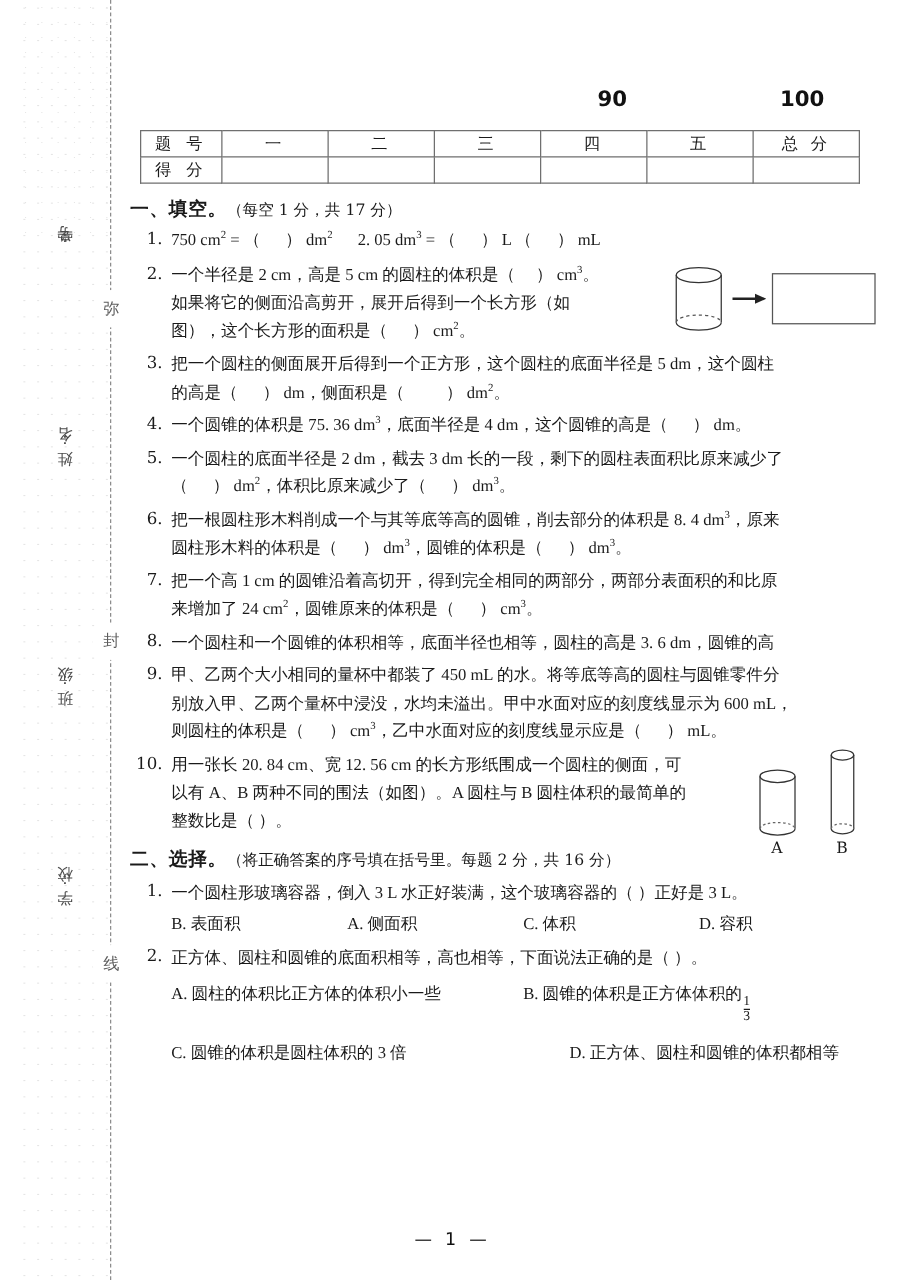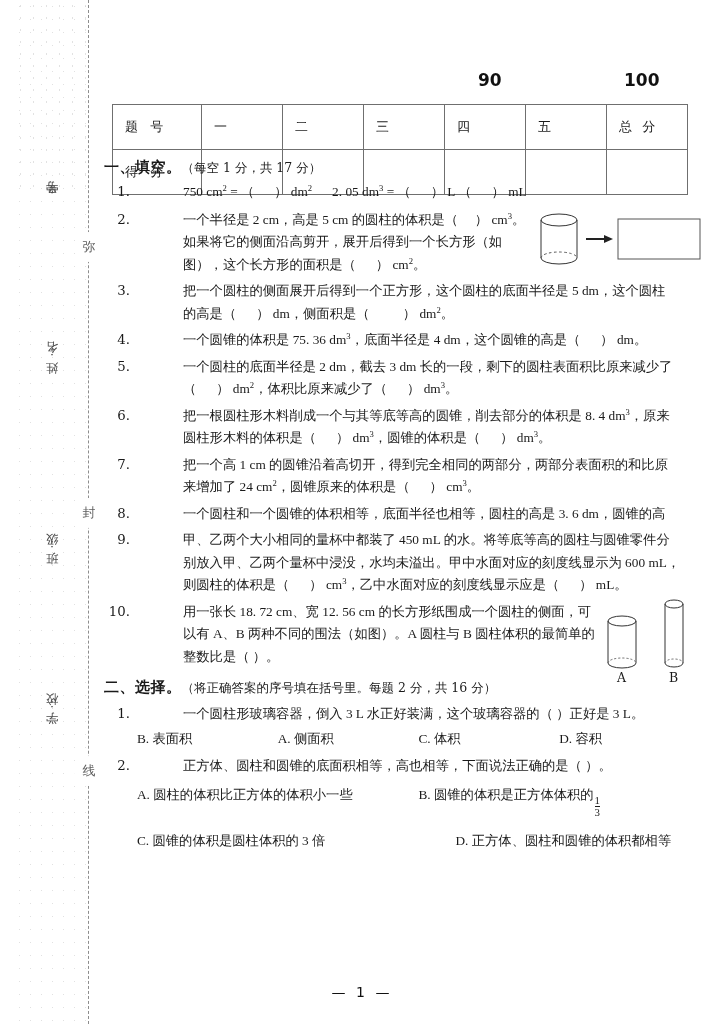--- a/index.html
+++ b/index.html
@@ -73,27 +73,27 @@
 
   
   .score-table{
     position:absolute;left:112px;top:104px;width:576px;
     border-collapse:collapse;
     table-layout:fixed;
   }
   .score-table td{
     border:1px solid #6f6f6f;
     height:20px;
-    text-align:left;
+    text-align:center;
     vertical-align:middle;
     font-size:13px;
     font-family:"DejaVu Sans","Liberation Sans",sans-serif;
     color:#1a1a1a;
     letter-spacing:3px;
-    padding:12px;
+    padding:0;
   }
   .score-table td.lbl{width:64px;letter-spacing:4px;}
 
   
   .content{
     position:absolute;left:104px;top:158px;width:596px;
   }
   .sec-head{
     font-size:14.5px;margin:0 0 3px 0;
     font-family:"DejaVu Sans","Liberation Sans",sans-serif;
@@ -106,21 +106,21 @@
     font-size:13.3px;
     line-height:22.5px;
     margin-top:4px;
     position:relative;
   }
   .q .num{
     width:26px;flex:none;text-align:right;padding-right:7px;
     font-family:"DejaVu Serif","Liberation Serif",serif;
   }
   .q .body{flex:1;}
-  .q .line{white-space:normal;margin-left:46px;}
+  .q .line{white-space:normal;}
   sup{font-size:.65em;vertical-align:super;line-height:0;}
 
   
   .opts{display:flex;margin-top:1px;font-size:13.3px;line-height:23px;}
   .opts .op{flex:1;}
   .opts.two .op{flex:0 0 50%;}
 
   
   .frac{
     display:inline-flex;flex-direction:column;
@@ -285,21 +285,21 @@
       <div class="body">
         <div class="line">甲、乙两个大小相同的量杯中都装了 450 mL 的水。将等底等高的圆柱与圆锥零件分</div>
         <div class="line">别放入甲、乙两个量杯中浸没，水均未溢出。甲中水面对应的刻度线显示为 600 mL，</div>
         <div class="line">则圆柱的体积是（&nbsp;&nbsp;&nbsp;&nbsp;&nbsp;&nbsp;） cm<sup>3</sup>，乙中水面对应的刻度线显示应是（&nbsp;&nbsp;&nbsp;&nbsp;&nbsp;&nbsp;） mL。</div>
       </div>
     </div>
 
     <div class="q">
       <div class="num">10.</div>
       <div class="body" style="position:relative;">
-        <div class="line" style="max-width:468px;">用一张长 18. 72 cm、宽 12. 56 cm 的长方形纸围成一个圆柱的侧面，可</div>
+        <div class="line" style="max-width:468px;">用一张长 20. 84 cm、宽 12. 56 cm 的长方形纸围成一个圆柱的侧面，可</div>
         <div class="line" style="max-width:468px;">以有 A、B 两种不同的围法（如图）。A 圆柱与 B 圆柱体积的最简单的</div>
         <div class="line">整数比是（            ）。</div>
 
         <svg class="fig-ab" viewBox="0 0 110 92">
 
           <ellipse cx="28" cy="26" rx="14" ry="5" fill="none" stroke="#333" stroke-width="1"></ellipse>
           <line x1="14" y1="26" x2="14" y2="68" stroke="#333" stroke-width="1"></line>
           <line x1="42" y1="26" x2="42" y2="68" stroke="#333" stroke-width="1"></line>
           <path d="M14 68 A14 5 0 0 0 42 68" fill="none" stroke="#333" stroke-width="1"></path>
           <path d="M14 68 A14 5 0 0 1 42 68" fill="none" stroke="#666" stroke-width="1" stroke-dasharray="2,2"></path>

